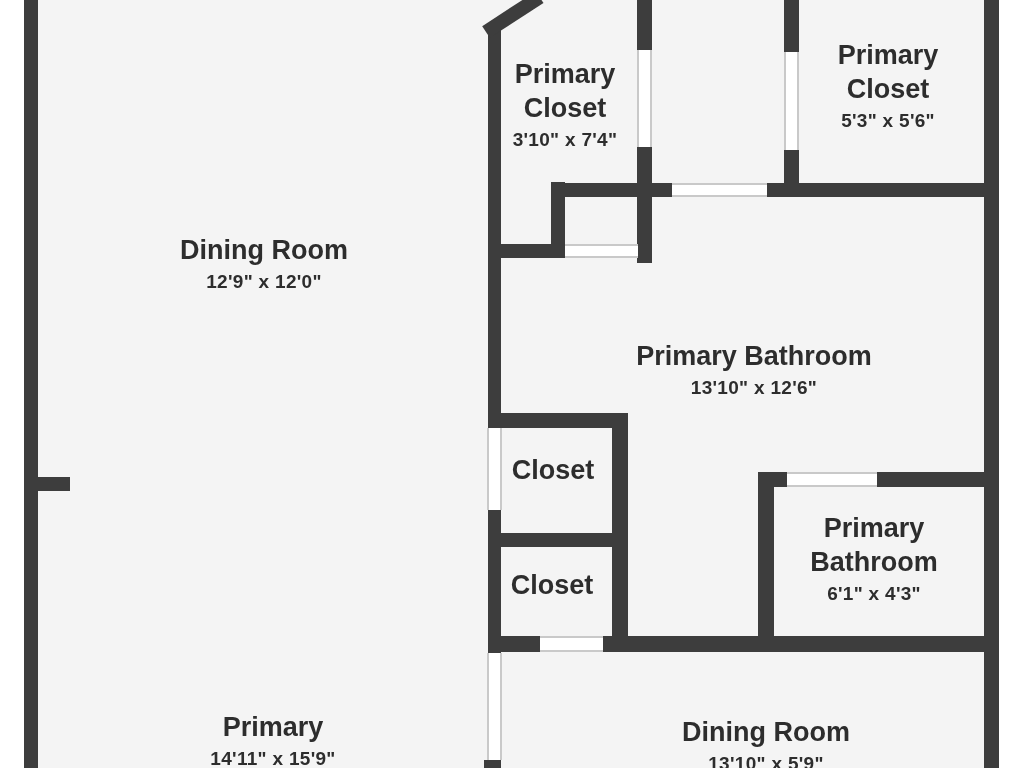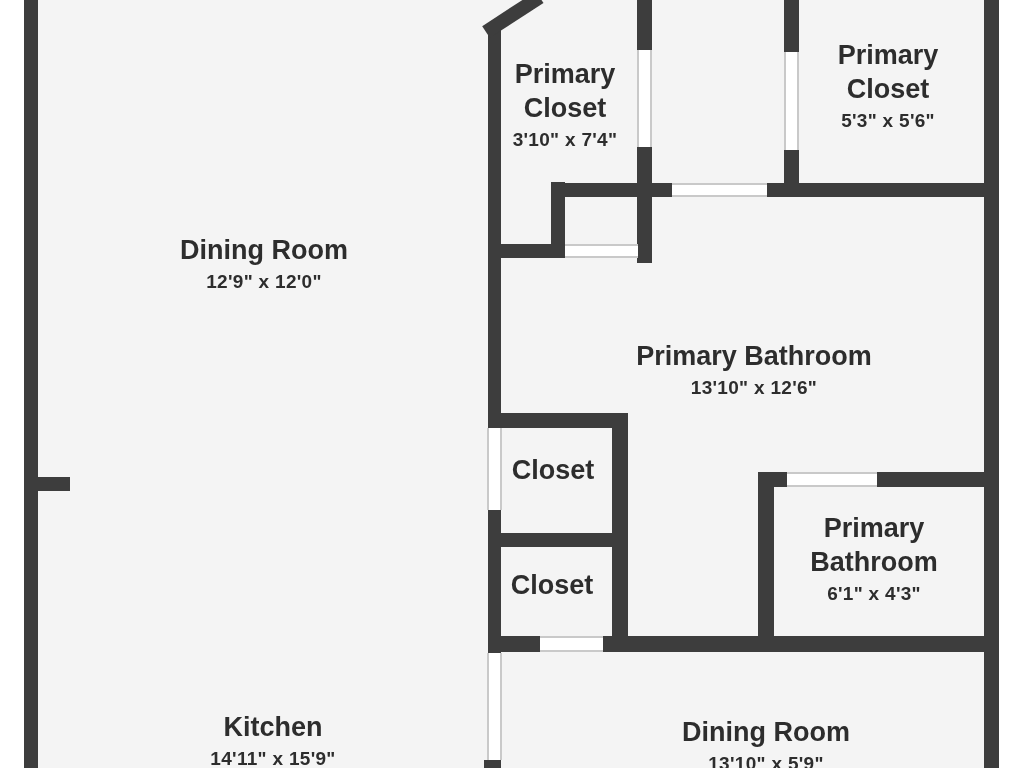--- a/index.html
+++ b/index.html
@@ -143,21 +143,21 @@
   <div class="room-label" style="left:552px;top:568px;">
     <div class="room-name">Closet</div>
   </div>
 
   <div class="room-label wrap w150" style="left:874px;top:511px;">
     <div class="room-name">Primary Bathroom</div>
     <div class="room-dims">6'1" x 4'3"</div>
   </div>
 
   <div class="room-label" style="left:273px;top:710px;">
-    <div class="room-name">Kitchen</div>
+    <div class="room-name">Primary</div>
     <div class="room-dims">14'11" x 15'9"</div>
   </div>
 
   <div class="room-label" style="left:766px;top:715px;">
     <div class="room-name">Dining Room</div>
     <div class="room-dims">13'10" x 5'9"</div>
   </div>
 
 </div>
 

